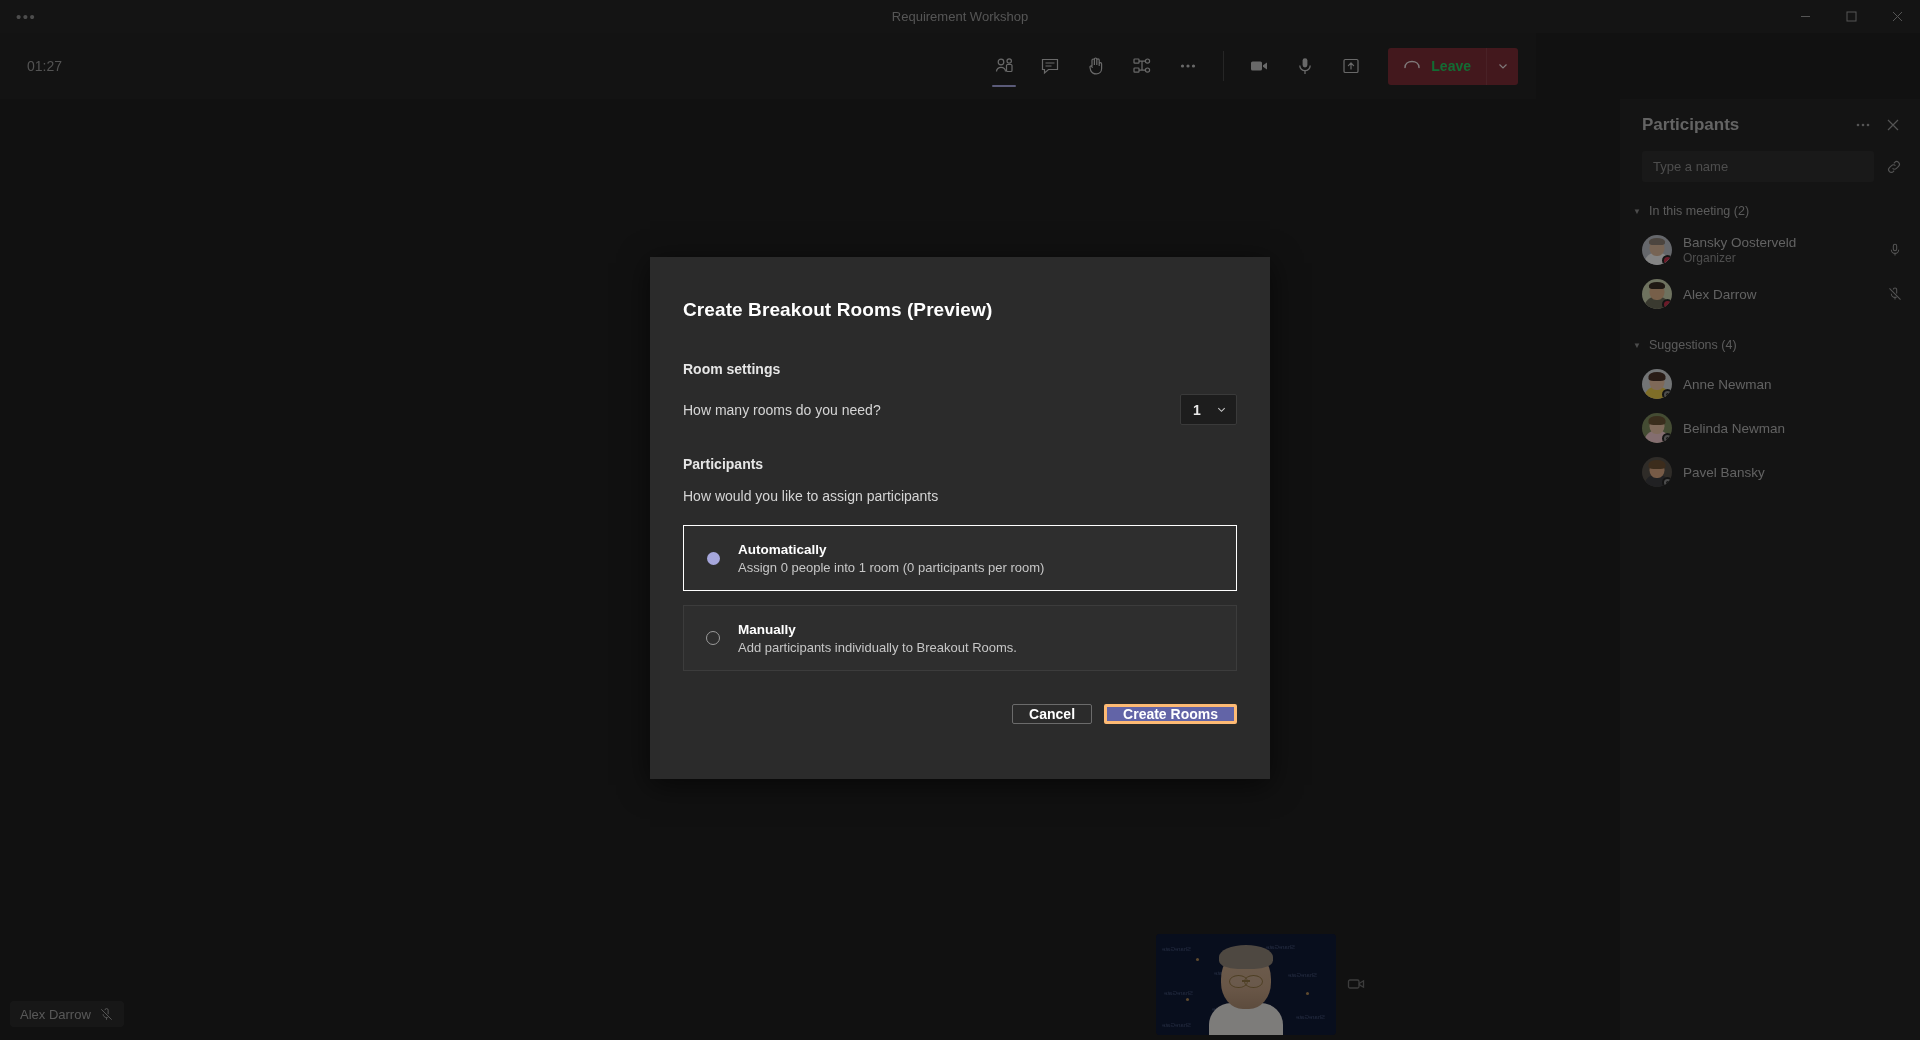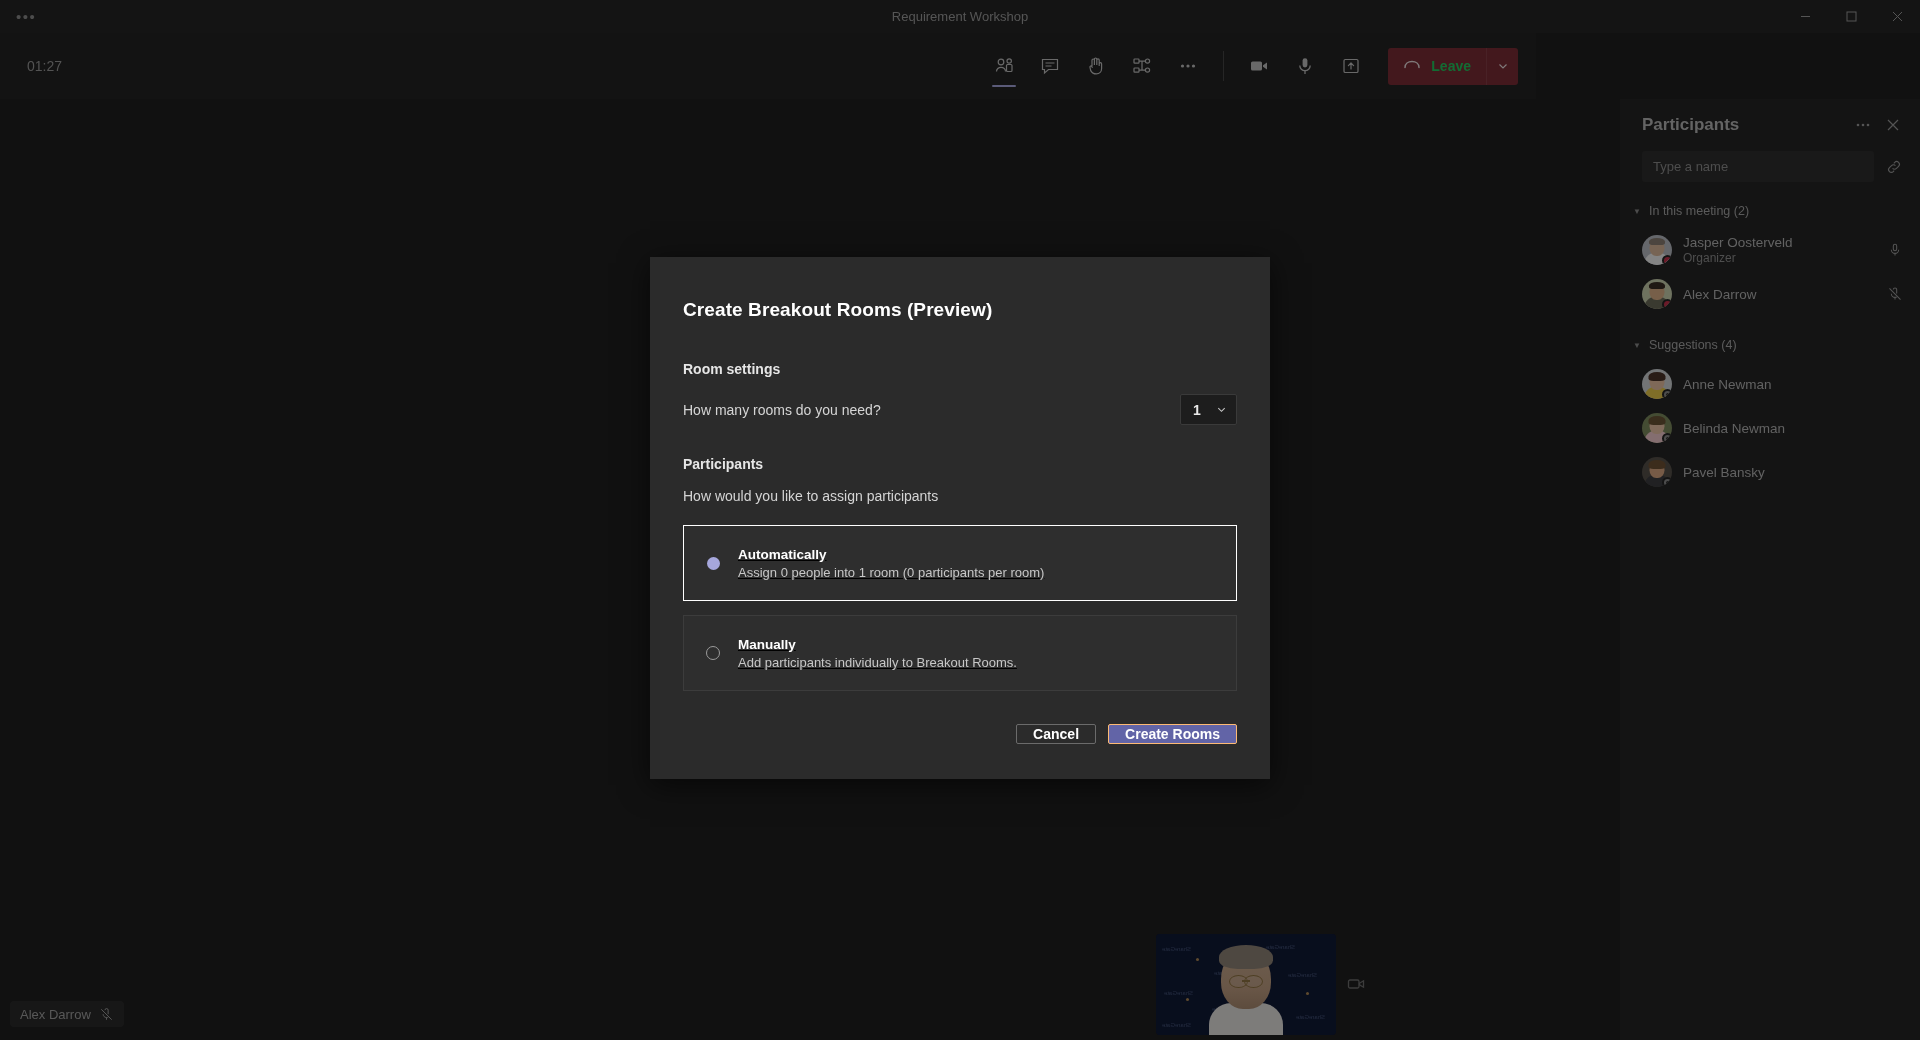--- a/index.html
+++ b/index.html
@@ -186,38 +186,38 @@
   .num-select {
     width:57px; height:31px; background:#1d1d1d; border:1px solid #3a3a3a;
     display:flex; align-items:center; justify-content:space-between;
     padding:0 9px 0 12px; cursor:pointer; border-radius:2px;
   }
   .num-val { font-size:14px; font-weight:bold; color:#e9e9e9; }
   .opt {
     margin:0 33px; background:#2e2e2e; border:1px solid #3c3c3c;
     display:flex; align-items:center; padding:0 0 0 22px; cursor:pointer;
   }
-  .opt.tall { height:76px;text-decoration:underline; }
+  .opt.tall { height:66px; }
   .opt.sel { border:1px solid #ffffff; background:#2e2e2e; }
   .radio {
     width:14px; height:14px; border-radius:50%; border:1px solid #9b9b9b;
     flex:none; margin-right:18px;
   }
   .radio.on { border:none; background:#a6a7dc; width:13px; height:13px; margin-left:1px; }
   .opt-title { font-size:13.5px; font-weight:bold; color:#ffffff; }
   .opt-sub { font-size:13px; color:#c7c7c7; margin-top:3px; }
   .m-actions { display:flex; justify-content:flex-end; gap:12px; padding:0 33px 0 0; }
   .btn {
     height:20px; min-width:80px; padding:0 16px; border-radius:2px;
     font-size:14px; font-weight:bold; cursor:pointer;
     display:flex; align-items:center; justify-content:center;
     font-family:"Liberation Sans", sans-serif;
   }
   .btn-cancel { background:#2b2b2b; border:1px solid #6b6b6b; color:#ffffff; }
-  .btn-primary { background:#6264a7; border:1px solid #fdba74; color:#ffffff; }
+  .btn-primary { background:#6264a7; border:3px solid #fdba74; color:#ffffff; }
 </style>
 </head>
 <body>
 
 <div class="app">
 
   <div class="titlebar">
     <div class="tb-left">
       <div class="tb-dots">•••</div>
     </div>
@@ -405,21 +405,21 @@
 
     <div class="prow">
       <div class="avatar">
         <div class="av-img" style="background:#b9bcc4"></div>
         <div class="av-shoulder" style="background:#f1f1f1"></div>
         <div class="av-face" style="background:#d9b79a"></div>
         <div style="position:absolute;left:50%;top:3px;transform:translateX(-50%);width:16px;height:7px;border-radius:50% 50% 30% 30%;background:#8a7f74"></div>
         <div class="badge busy"></div>
       </div>
       <div class="pinfo">
-        <div class="pname">Jasper Oosterveld</div>
+        <div class="pname">Bansky Oosterveld</div>
         <div class="prole">Organizer</div>
       </div>
       <div class="pmic">
         <svg width="16" height="16" viewBox="0 0 20 20" fill="none" stroke="currentColor" stroke-width="1.3">
           <rect x="7.9" y="2.8" width="4.2" height="8.2" rx="2.1"></rect>
           <path d="M5.4 9.6c0 2.5 2.1 4.6 4.6 4.6s4.6-2.1 4.6-4.6"></path>
             <path d="M10 14.2V17"></path>
         </svg>
       </div>
     </div>

